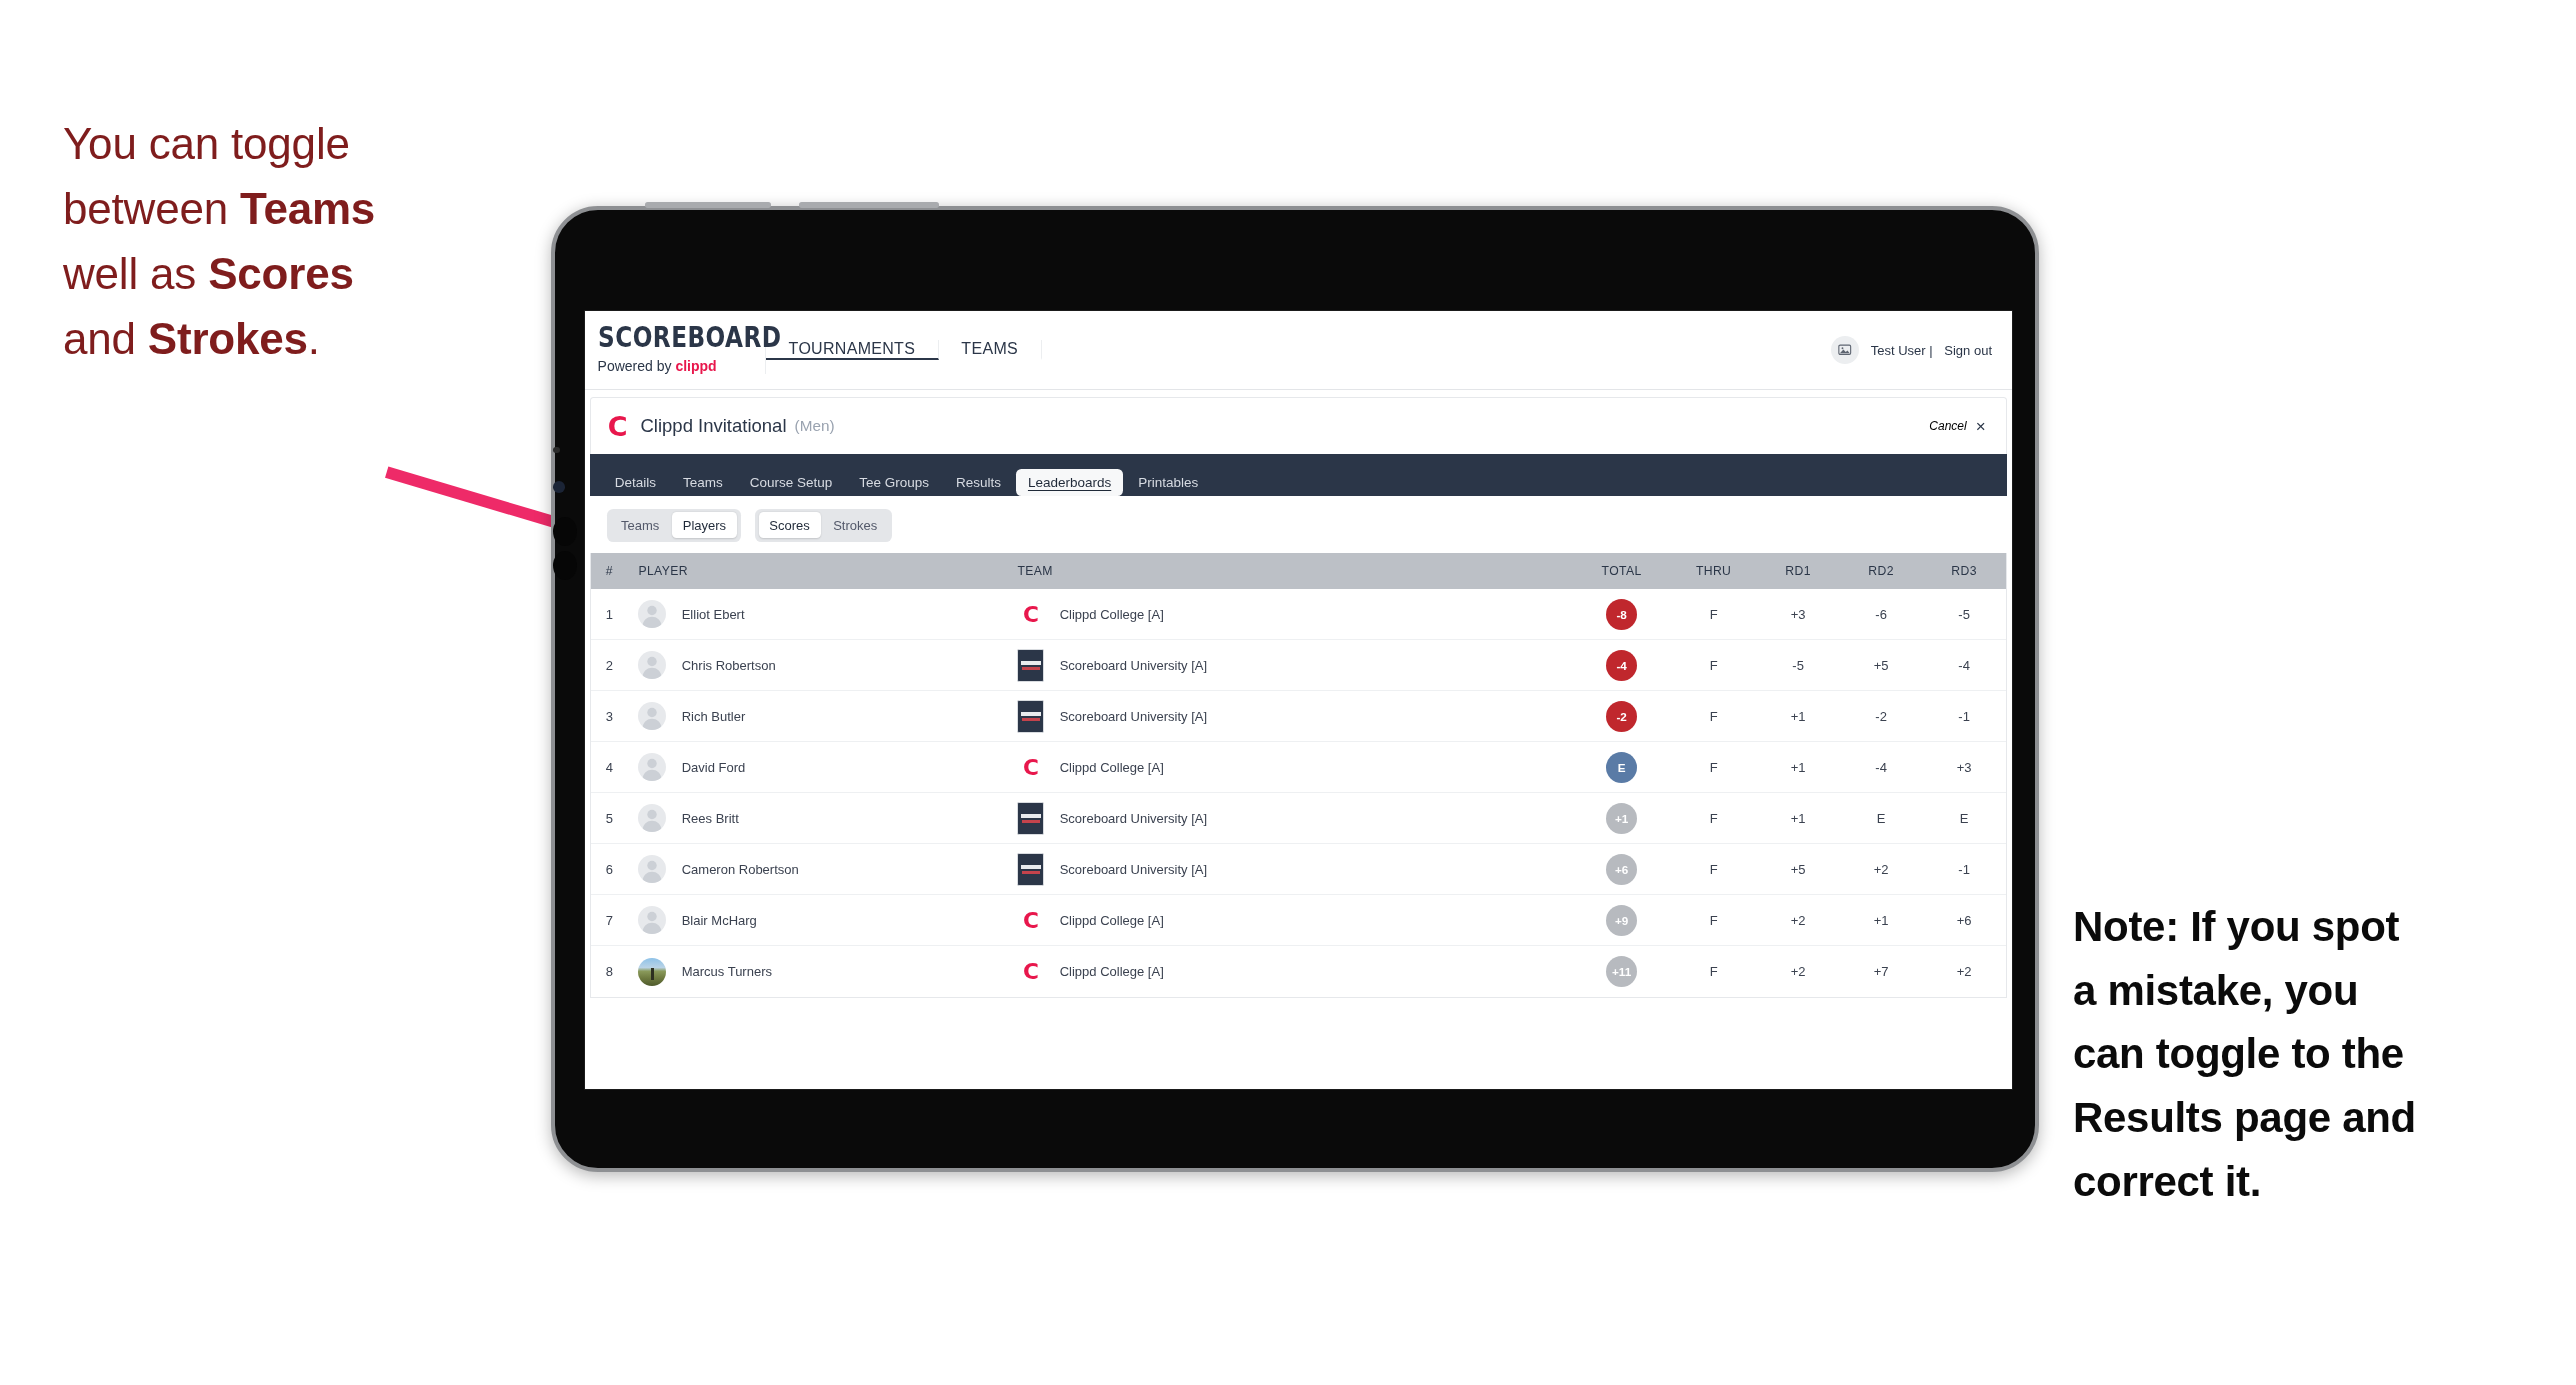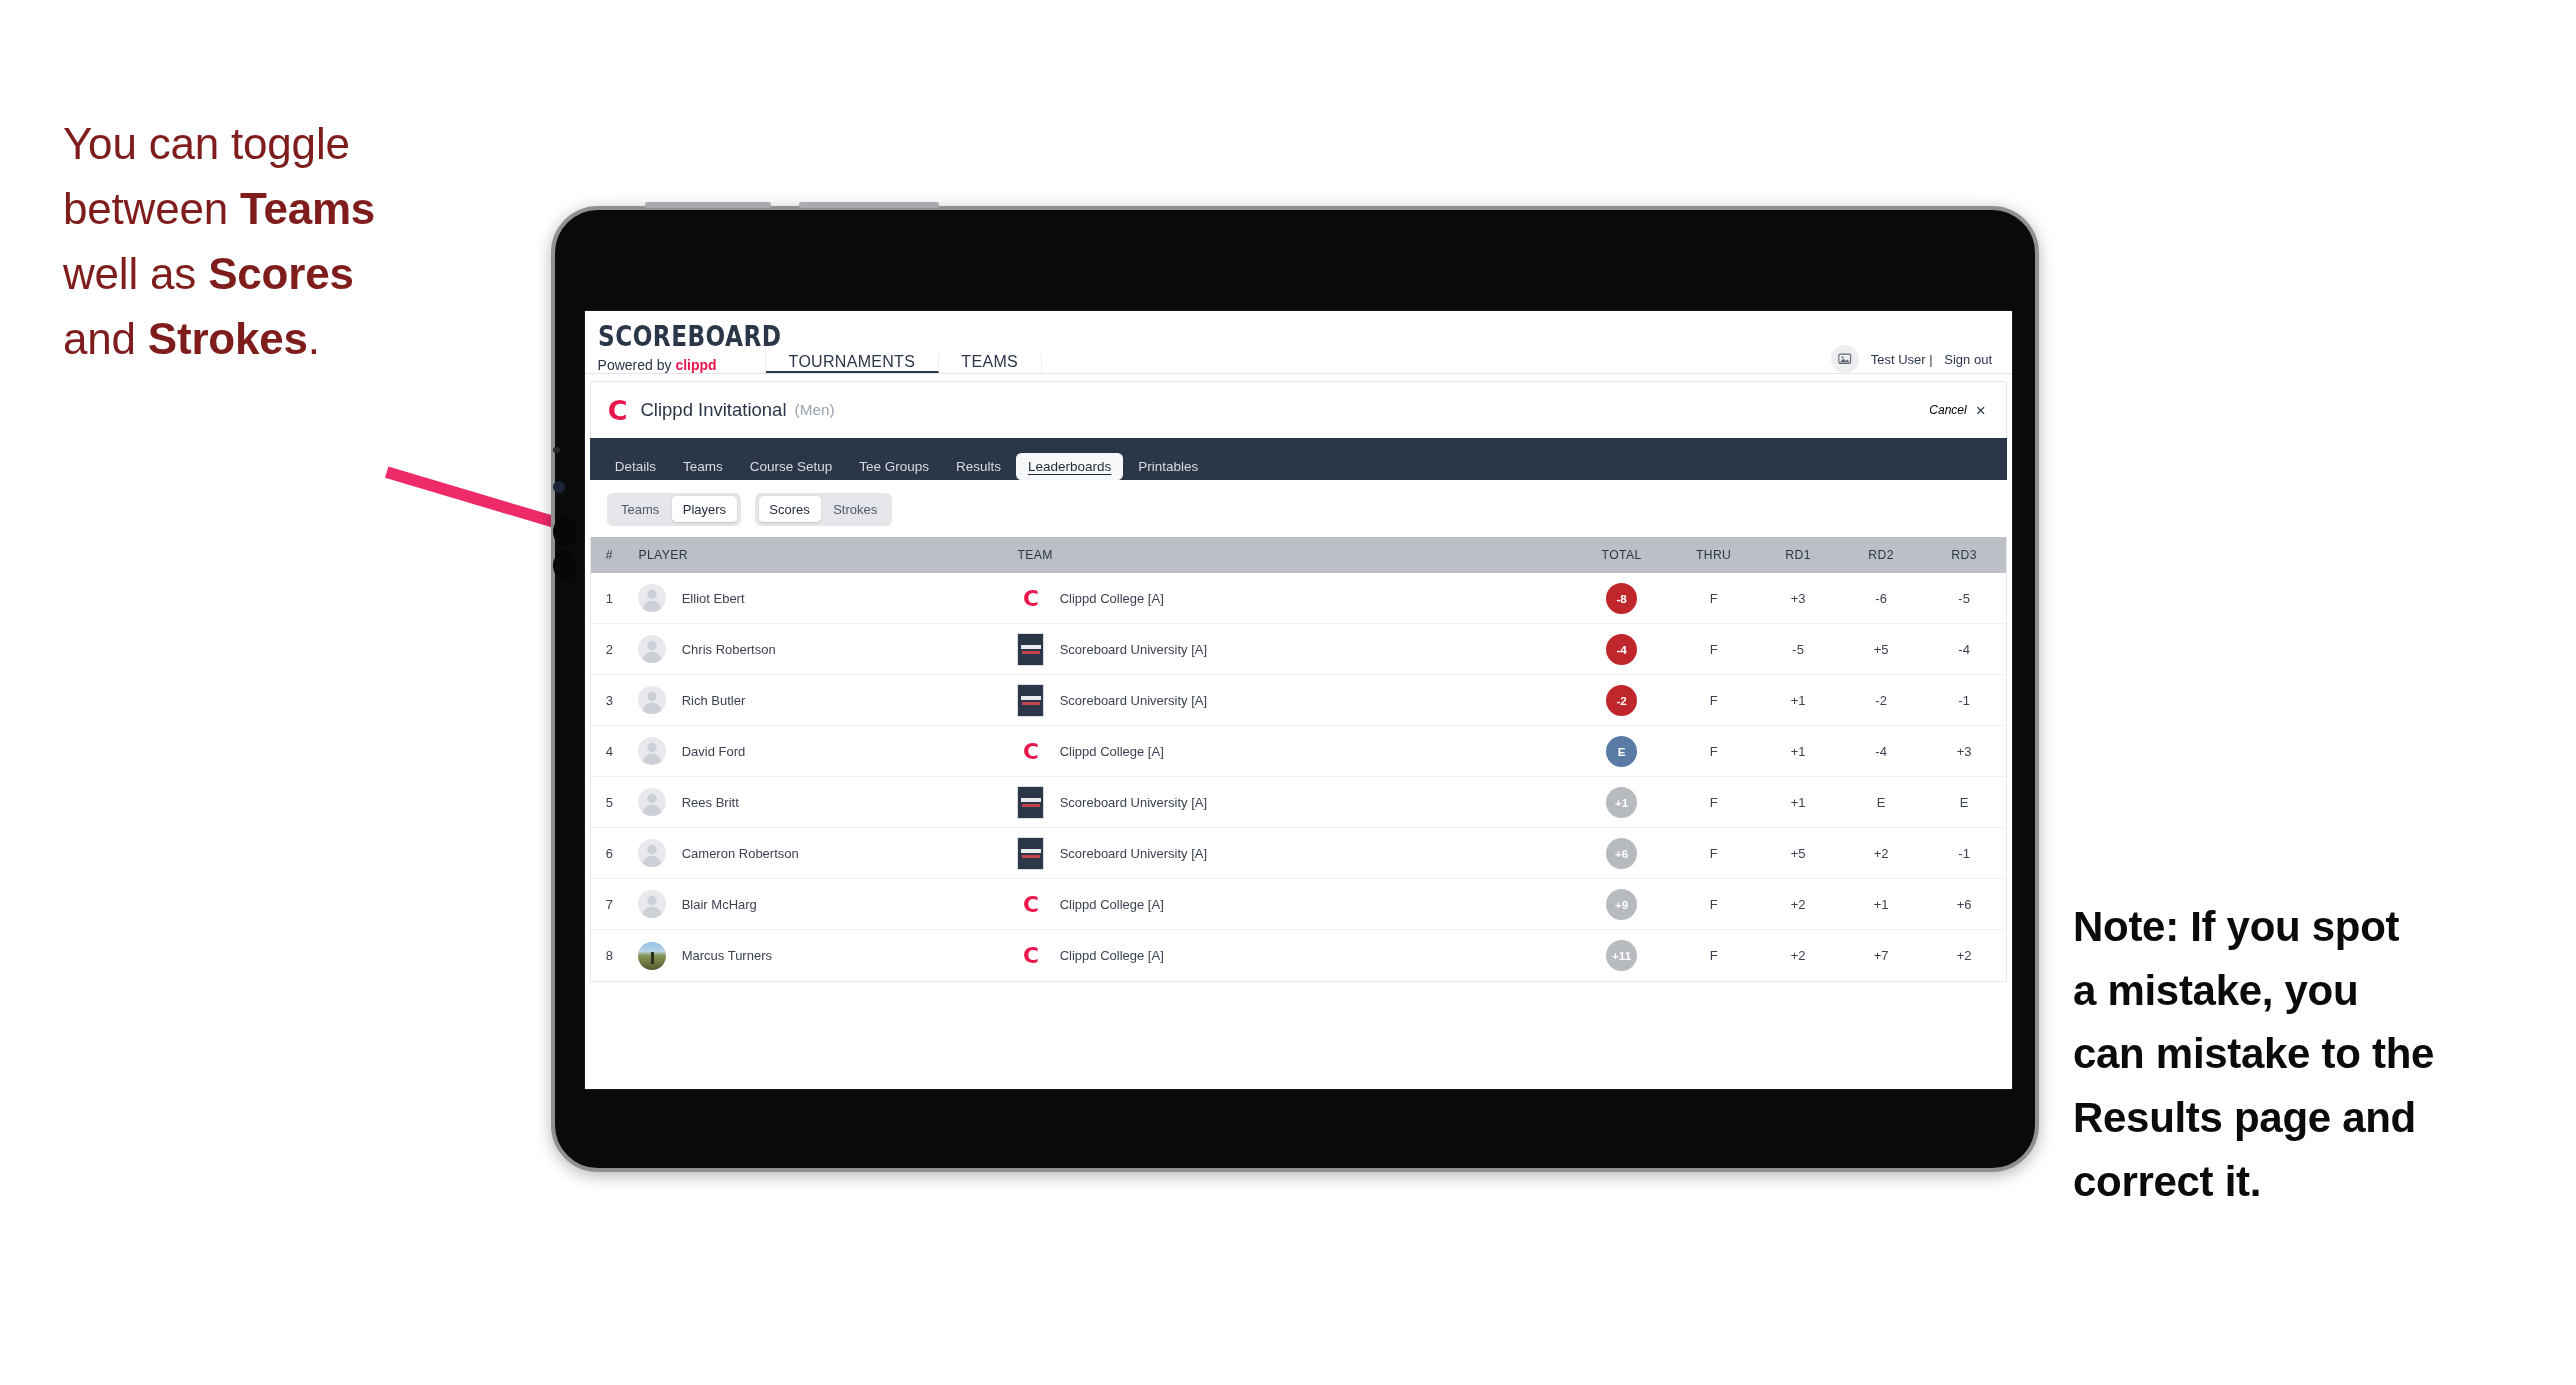--- a/index.html
+++ b/index.html
@@ -70,21 +70,21 @@
     position: absolute;
     left: 30px; top: 101px;
     width: 1427px; height: 778px;
     background: #ffffff;
     overflow: hidden;
     box-shadow: 0 0 0 0.9px rgba(255,255,255,0.08);
   }
 
   
   .appbar {
-    height: 63px; background:#ffffff; display:flex; align-items:flex-end;
+    height: 79px; background:#ffffff; display:flex; align-items:center;
     border-bottom: 1.8px solid #e3e5e8;
     position: relative;
   }
   .brand {
     width: 181px; display:flex; flex-direction:column; justify-content:center;
     padding-left: 12.6px; border-right: 0.9px solid #eceef0;
   }
   .brand-top {
     font-family: "DejaVu Sans", sans-serif;
     font-weight: 700; font-size: 24.4px; letter-spacing: 0.5px;
@@ -220,21 +220,21 @@
   <svg class="arrow-svg" viewBox="0 0 300 140">
     <g id="arrowG">
       <line x1="8" y1="18" x2="230" y2="84" stroke="#ee2a68" stroke-width="13" stroke-linecap="butt"></line>
       <polygon points="214,40 282,82 213,110 226,76" fill="#ee2a68"></polygon>
     </g>
   </svg>
 
   <div class="anno-right" id="annoRight">
       <span class="ln">Note: If you spot</span>
       <span class="ln">a mistake, you</span>
-      <span class="ln">can mistake to the</span>
+      <span class="ln">can toggle to the</span>
       <span class="ln">Results page and</span>
       <span class="ln">correct it.</span>
     </div>
 
   <div class="tablet">
     <div class="btn-vol v1"></div>
     <div class="btn-vol v2"></div>
     <div class="side-dot d1"></div>
     <div class="side-dot d2"></div>
     <div class="side-dot d3"></div>

